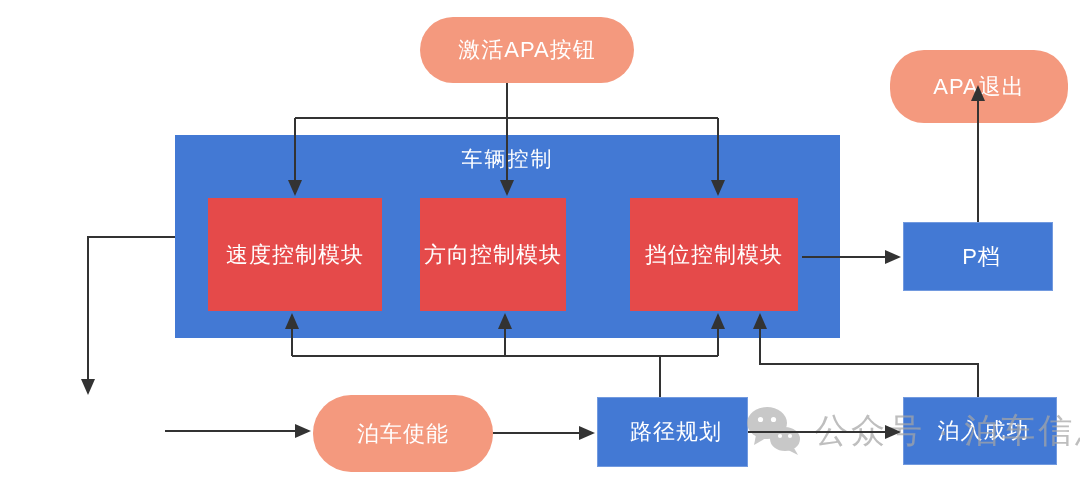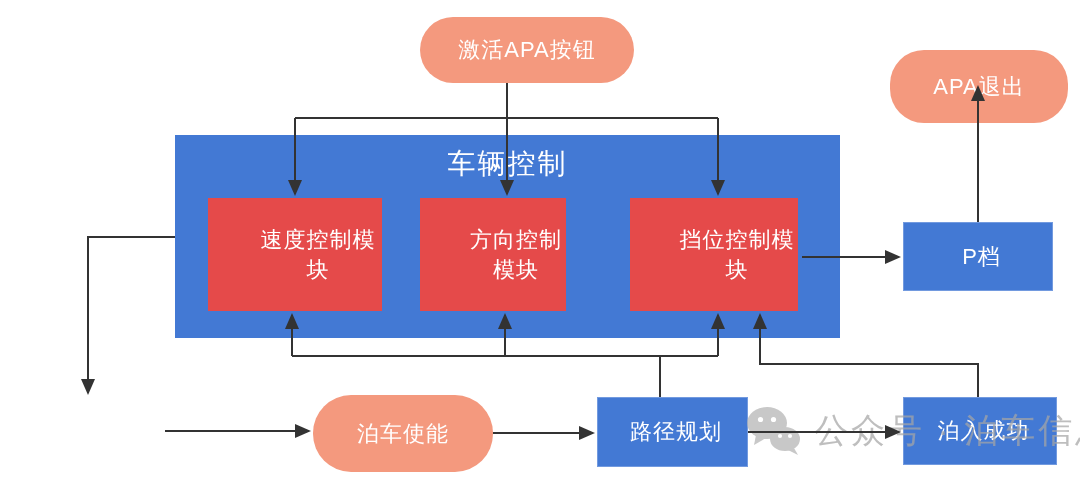--- a/index.html
+++ b/index.html
@@ -11,28 +11,28 @@
     position:relative;width:1080px;height:482px;background:#ffffff;overflow:hidden;
     font-family:"Liberation Sans","DejaVu Sans",sans-serif;
   }
   .node{
     position:absolute;display:flex;align-items:center;justify-content:center;
     color:var(--nodetext);font-size:22px;letter-spacing:1px;box-sizing:border-box;
     z-index:2;text-align:center;
   }
   .pill{background:var(--pill);border-radius:38px;}
   .bluebox{background:var(--blue);border:1px solid rgba(255,255,255,0.25);padding-left:7px;}
-  .redbox{background:var(--red);padding-left:46px;}
+  .redbox{background:var(--red);}
   .container-box{
     position:absolute;left:175px;top:135px;width:665px;height:203px;
     background:var(--blue);z-index:1;box-sizing:border-box;
   }
   .container-title{
     position:absolute;top:10px;left:0;width:100%;text-align:center;
-    color:var(--nodetext);font-size:28px;letter-spacing:2px;
+    color:var(--nodetext);font-size:21px;letter-spacing:2px;
   }
   .edges{position:absolute;left:0;top:0;z-index:5;pointer-events:none;}
   .edges path{stroke:var(--arrow);stroke-width:2;fill:none;}
   .edges polygon{fill:var(--arrow);}
   .watermark{
     position:absolute;left:746px;top:406px;display:flex;align-items:center;gap:12px;
     z-index:4;opacity:0.72;
   }
   .watermark .wm-text{
     color:var(--watermark);font-size:34px;letter-spacing:3px;white-space:nowrap;

